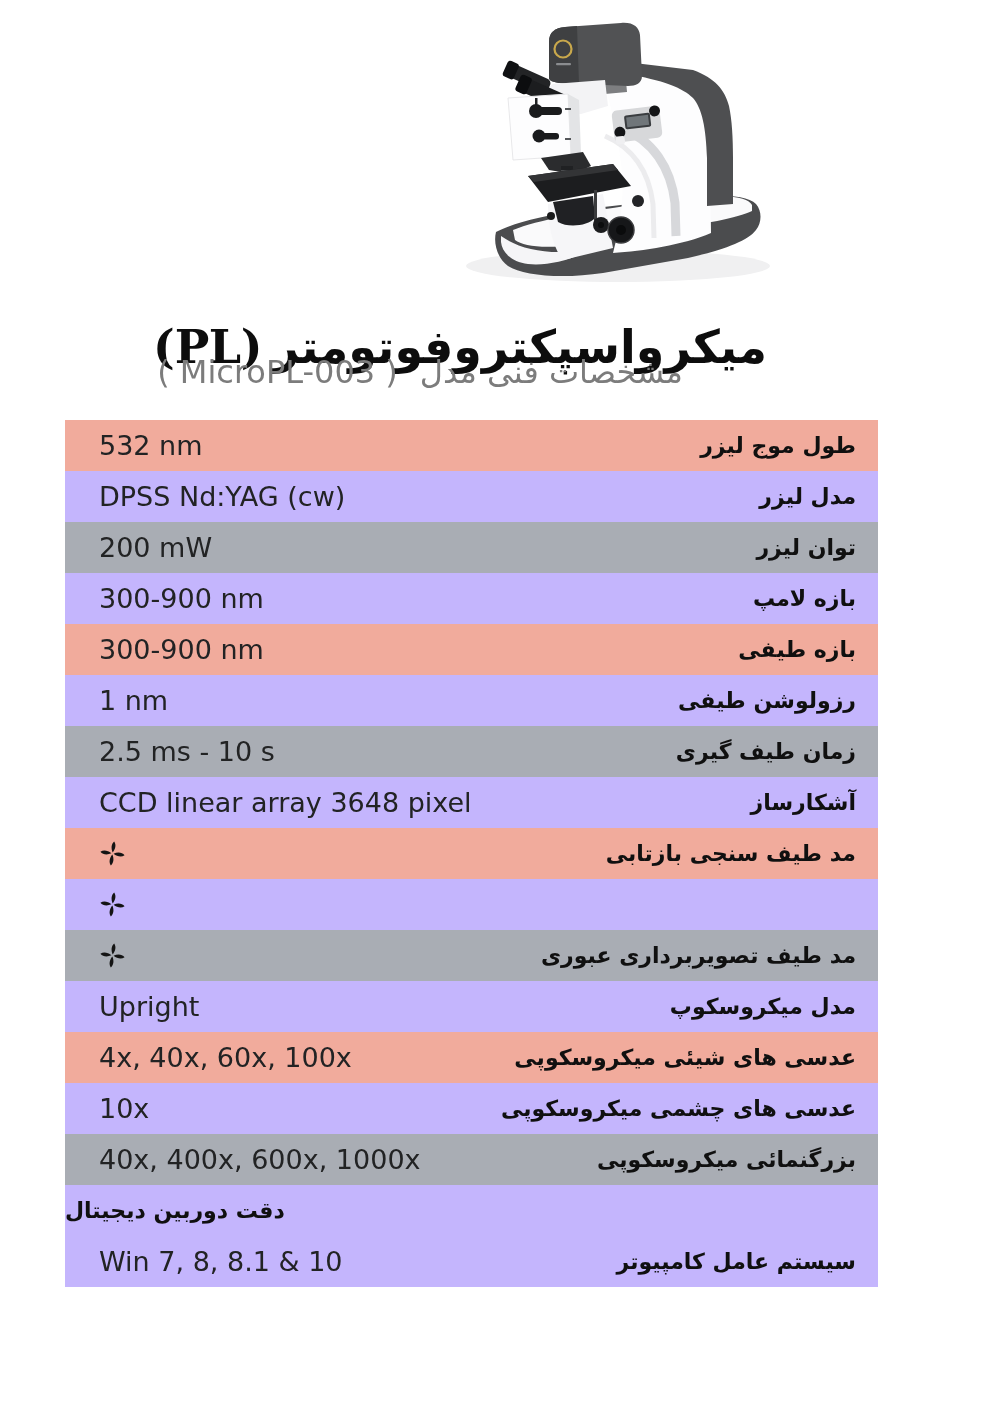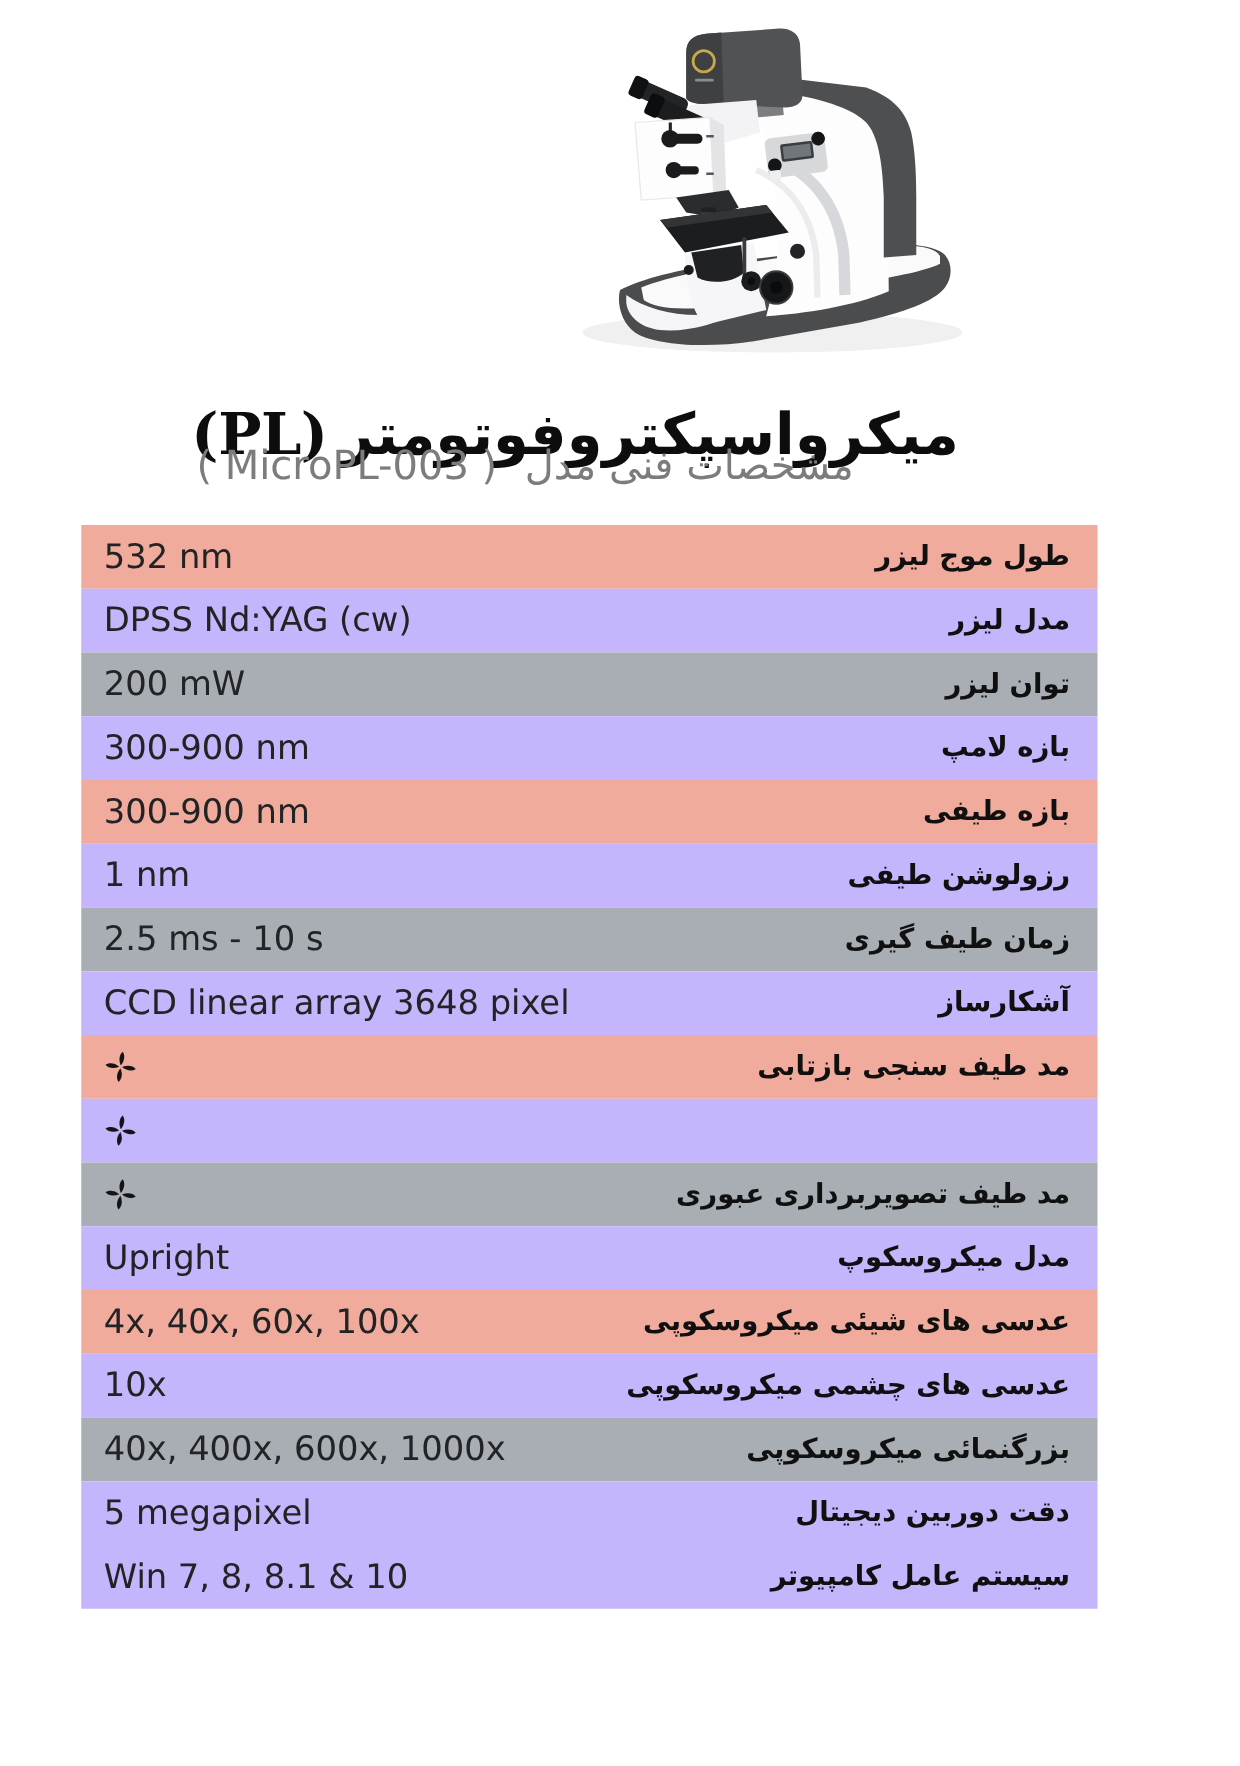--- a/index.html
+++ b/index.html
@@ -22,21 +22,21 @@
   }
   .subtitle .model{direction:ltr;unicode-bidi:isolate;margin-right:22px;}
   .spec-table{position:absolute;left:65px;top:420px;width:813px;}
   .row{
     height:51px;display:flex;align-items:center;justify-content:space-between;
     background:#c4b5fd;
   }
   .row.salmon{background:var(--salmon);}
   .row.gray{background:var(--gray);}
   .cell-value{
-    padding-left:18px;font-size:27px;color:#222324;direction:ltr;
+    padding-left:34px;font-size:27px;color:#222324;direction:ltr;
     white-space:nowrap;display:flex;align-items:center;
   }
   .cell-label{
     padding-right:22px;font-size:22px;font-weight:700;color:#101010;
     direction:rtl;white-space:nowrap;
   }
   .check-icon{width:27px;height:27px;transform:rotate(8deg);display:block;}
 </style>
 </head>
 <body style="--salmon: #f1ab9c; --gray: #a9adb4;">
@@ -234,21 +234,20 @@
     <div class="cell-value">10x</div>
     <div class="cell-label">عدسی های چشمی میکروسکوپی</div>
   </div>
 
   <div class="row gray">
     <div class="cell-value">40x, 400x, 600x, 1000x</div>
     <div class="cell-label">بزرگنمائی میکروسکوپی</div>
   </div>
 
   <div class="row">
-    <div class="cell-value">5 megapixel</div>
     <div class="cell-label">دقت دوربین دیجیتال</div>
   </div>
 
 
   <div class="row">
     <div class="cell-value">Win 7, 8, 8.1 &amp; 10</div>
     <div class="cell-label">سیستم عامل کامپیوتر</div>
   </div>
 
 </div>

